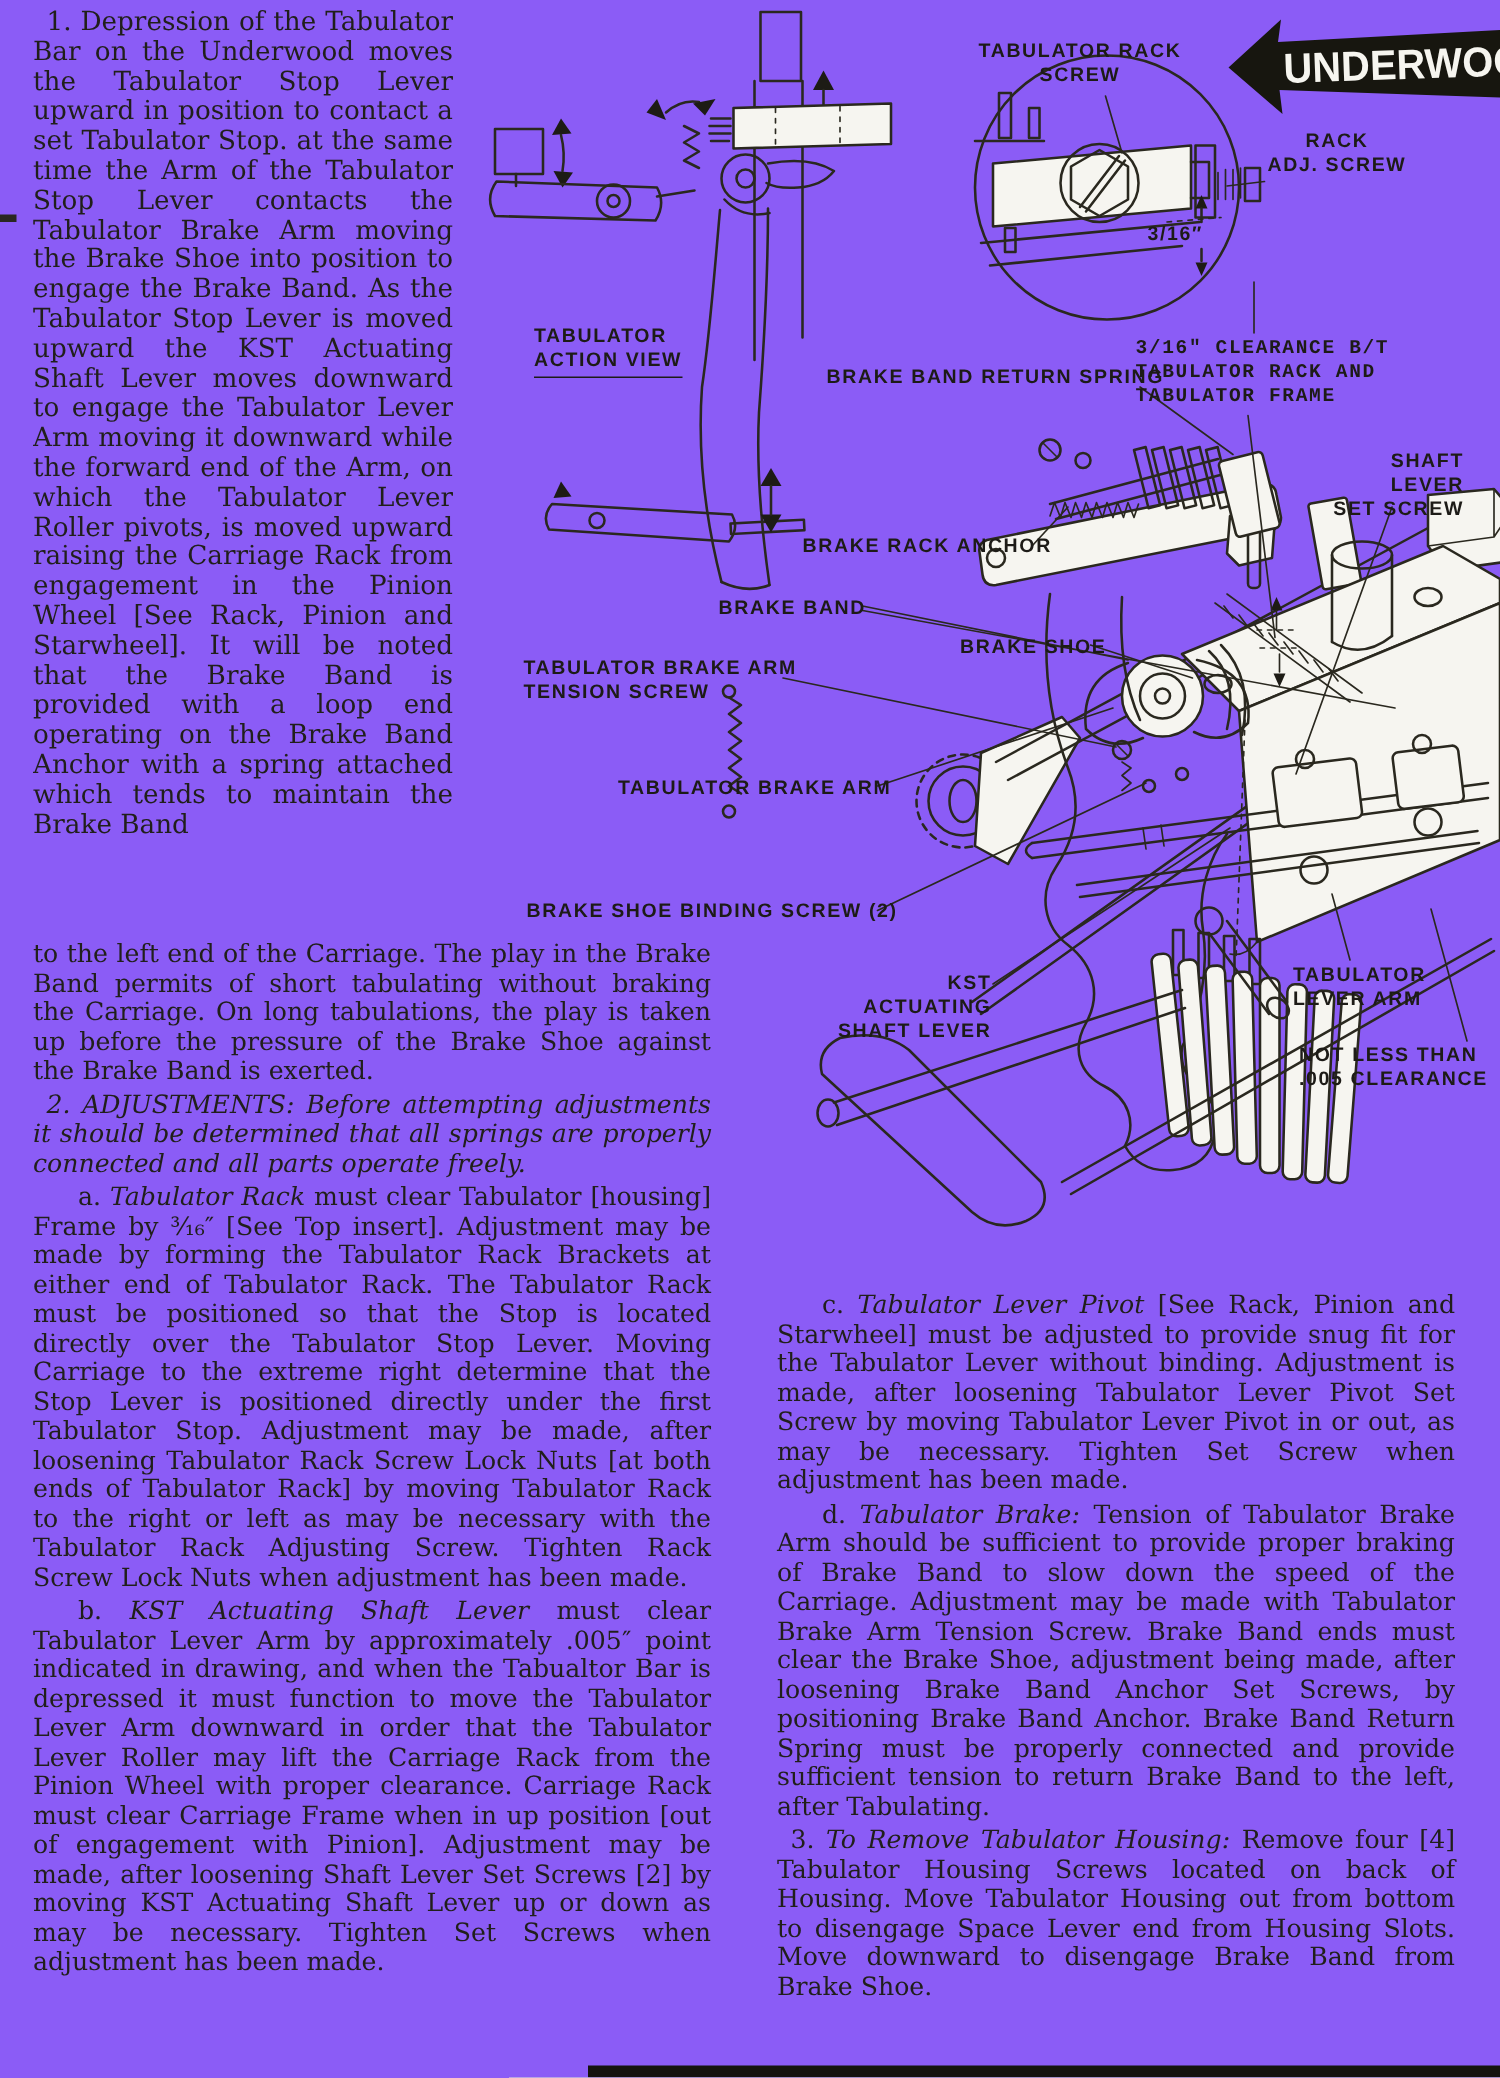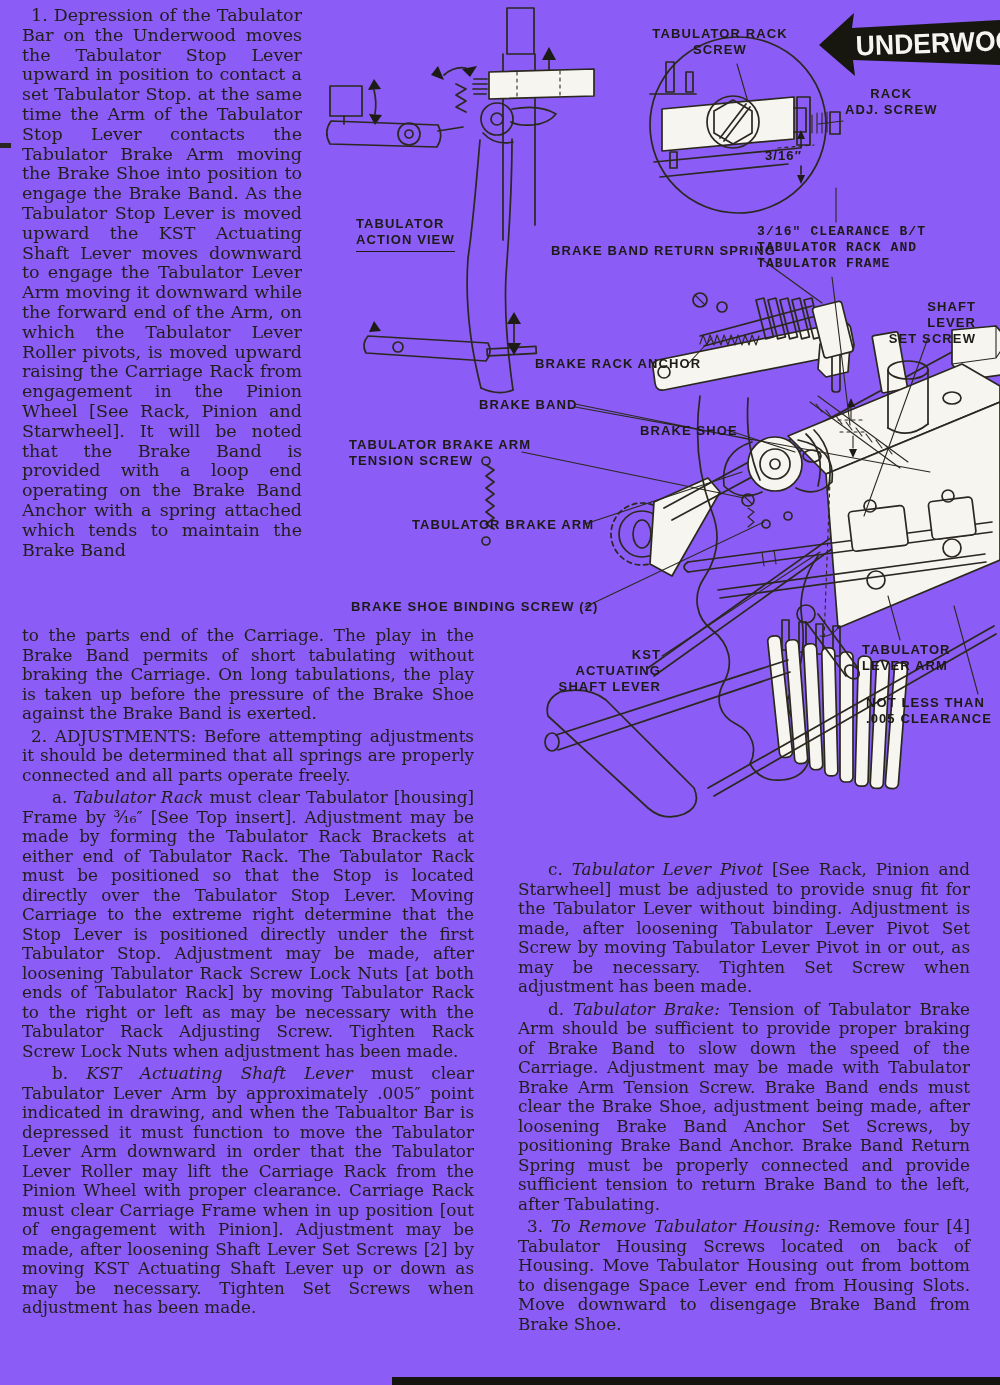--- a/index.html
+++ b/index.html
@@ -232,22 +232,22 @@
       <path class="thin" d="M928 338 L864 516"></path>
       <path class="thin" d="M900 640 L888 596"></path>
       <path class="thin" d="M978 694 L954 606"></path>
     </g>
   </svg>
 
   <div class="col narrowcol">
       <p class="para" style="text-indent: 9px;"><span>1.   Depression of the Tabulator Bar on the Underwood moves the Tabulator Stop Lever upward in position to contact a set Tabulator Stop. at the same time the Arm of the Tabulator Stop Lever contacts the Tabulator Brake Arm moving the Brake Shoe into position to engage the Brake Band.  As the Tabulator Stop Lever is moved upward the KST Actuating Shaft Lever moves downward to engage the Tabulator Lever Arm moving it downward while the forward end of the Arm, on which the Tabulator Lever Roller pivots, is moved upward raising the Carriage Rack from engagement in the Pinion Wheel [See Rack, Pinion and Starwheel].  It will be noted that the Brake Band is provided with a loop end operating on the Brake Band Anchor with a spring attached which tends to maintain the Brake Band</span></p>
     </div>
   <div class="col leftcol">
-      <p class="para" style="text-indent: 0px;"><span>to the parts end of the Carriage.  The play in the Brake Band permits of short tabulating without braking the Carriage.  On long tabulations, the play is taken up before the pressure of the Brake Shoe against the Brake Band is exerted.</span></p>
-      <p class="para" style="text-indent: 9px;"><span>2.   ADJUSTMENTS: Before attempting adjustments it should be determined that all springs are properly connected and all parts operate freely.</span></p>
+      <p class="para" style="text-indent: 0px;"><span>to the left end of the Carriage.  The play in the Brake Band permits of short tabulating without braking the Carriage.  On long tabulations, the play is taken up before the pressure of the Brake Shoe against the Brake Band is exerted.</span></p>
+      <p class="para" style="text-indent: 9px; font-style: italic;"><span>2.   ADJUSTMENTS: Before attempting adjustments it should be determined that all springs are properly connected and all parts operate freely.</span></p>
       <p class="para" style="text-indent: 30px;"><span>a.   </span><span class="it">Tabulator Rack</span><span> must clear Tabulator [housing] Frame by ³⁄₁₆″ [See Top insert].  Adjustment may be made by forming the Tabulator Rack Brackets at either end of Tabulator Rack. The Tabulator Rack must be positioned so that the Stop is located directly over the Tabulator Stop Lever.  Moving Carriage to the extreme right determine that the Stop Lever is positioned directly under the first Tabulator Stop.  Adjustment may be made, after loosening Tabulator Rack Screw Lock Nuts [at both ends of Tabulator Rack] by moving Tabulator Rack to the right or left as may be necessary with the Tabulator Rack Adjusting Screw.  Tighten Rack Screw Lock Nuts when adjustment has been made.</span></p>
       <p class="para" style="text-indent: 30px;"><span>b.   </span><span class="it">KST Actuating Shaft Lever</span><span> must clear Tabulator Lever Arm by approximately .005″ point indicated in drawing, and when the Tabualtor Bar is depressed it must function to move the Tabulator Lever Arm downward in order that the Tabulator Lever Roller may lift the Carriage Rack from the Pinion Wheel with proper clearance.  Carriage Rack must clear Carriage Frame when in up position [out of engagement with Pinion].  Adjustment may be made, after loosening Shaft Lever Set Screws [2] by moving KST Actuating Shaft Lever up or down as may be necessary.  Tighten Set Screws when adjustment has been made.</span></p>
     </div>
   <div class="col rightcol">
       <p class="para" style="text-indent: 30px;"><span>c.   </span><span class="it">Tabulator Lever Pivot</span><span> [See Rack, Pinion and Starwheel] must be adjusted to provide snug fit for the Tabulator Lever without binding.  Adjustment is made, after loosening Tabulator Lever Pivot Set Screw by moving Tabulator Lever Pivot in or out, as may be necessary. Tighten Set Screw when adjustment has been made.</span></p>
       <p class="para" style="text-indent: 30px;"><span>d.   </span><span class="it">Tabulator Brake:</span><span>  Tension of Tabulator Brake Arm should be sufficient to provide proper braking of Brake Band to slow down the speed of the Carriage.  Adjustment may be made with Tabulator Brake Arm Tension Screw.  Brake Band ends must clear the Brake Shoe, adjustment being made, after loosening Brake Band Anchor Set Screws, by positioning Brake Band Anchor. Brake Band Return Spring must be properly connected and provide sufficient tension to return Brake Band to the left, after Tabulating.</span></p>
       <p class="para" style="text-indent: 9px;"><span>3.   </span><span class="it">To Remove Tabulator Housing:</span><span>  Remove four [4] Tabulator Housing Screws located on back of Housing.  Move Tabulator Housing out from bottom to disengage Space Lever end from Housing Slots.  Move downward to disengage Brake Band from Brake Shoe.</span></p>
     </div>
 
   <div class="dlabel u" style="left:356px; top:216px;">TABULATOR

